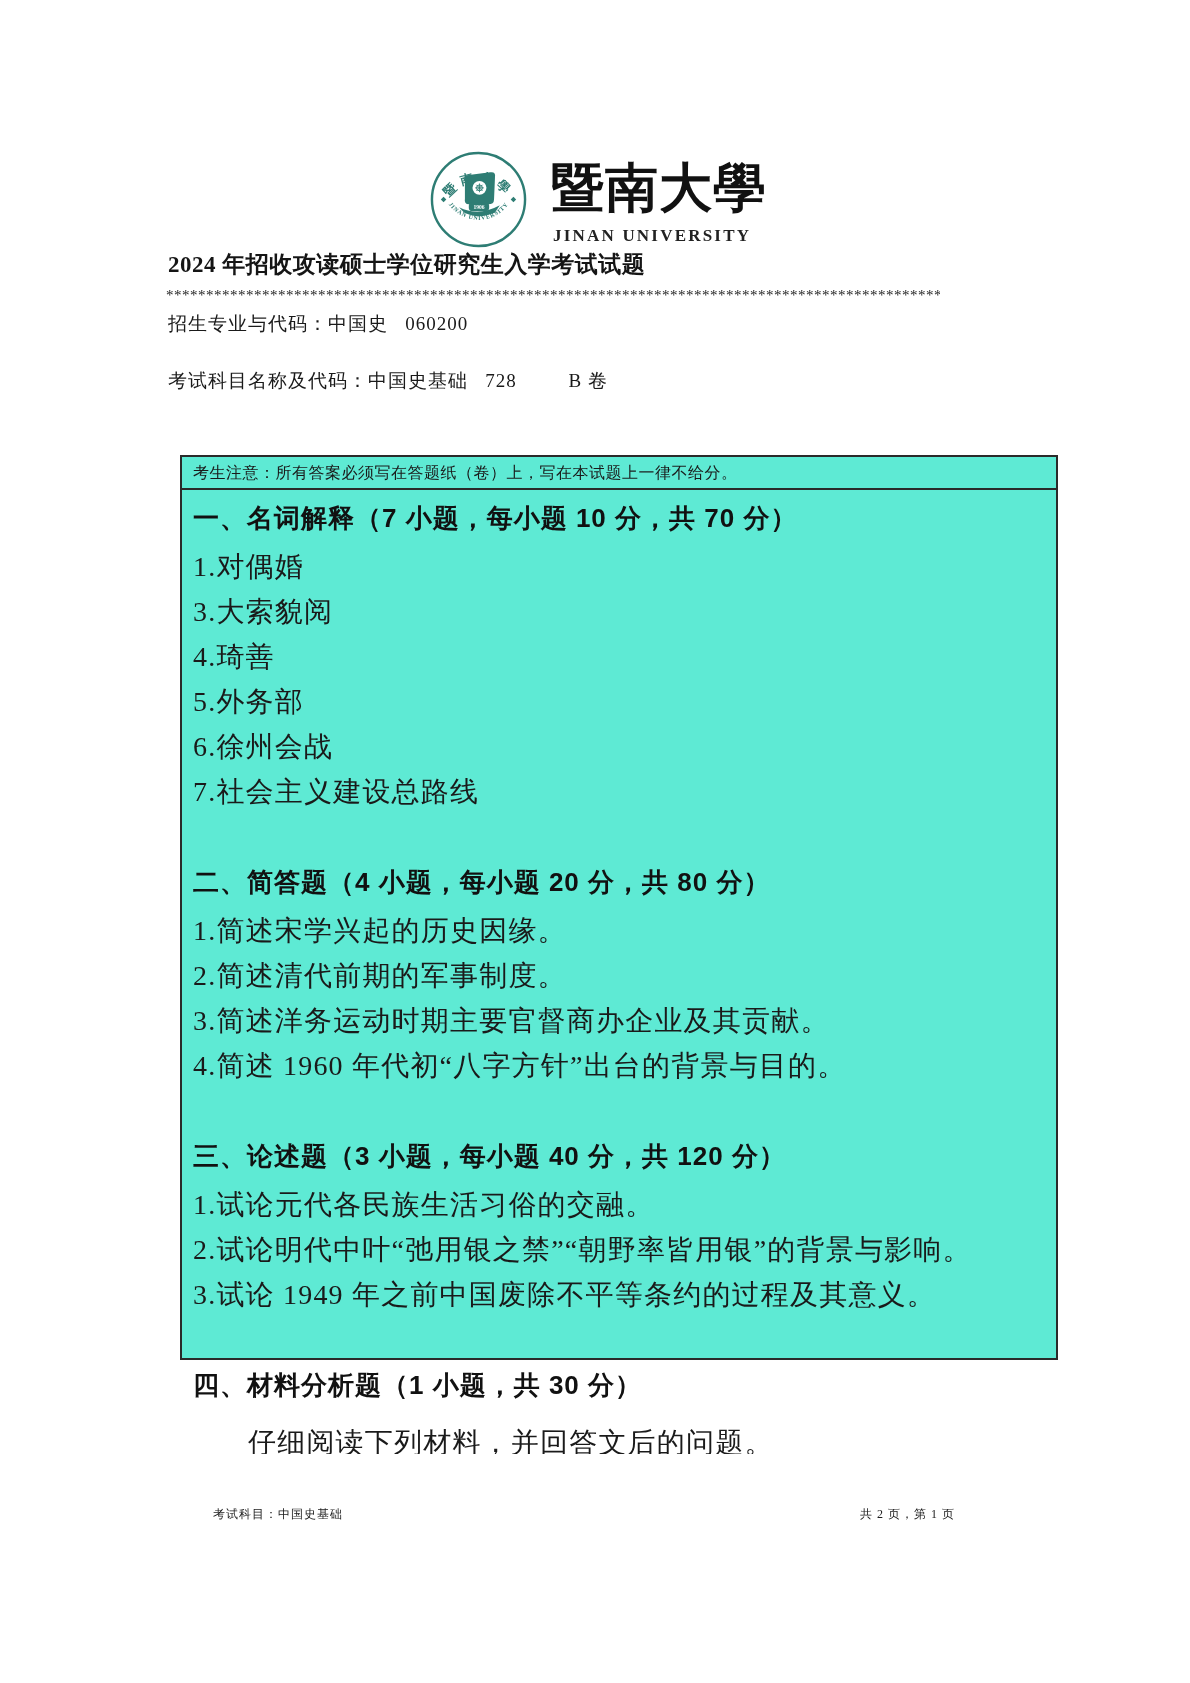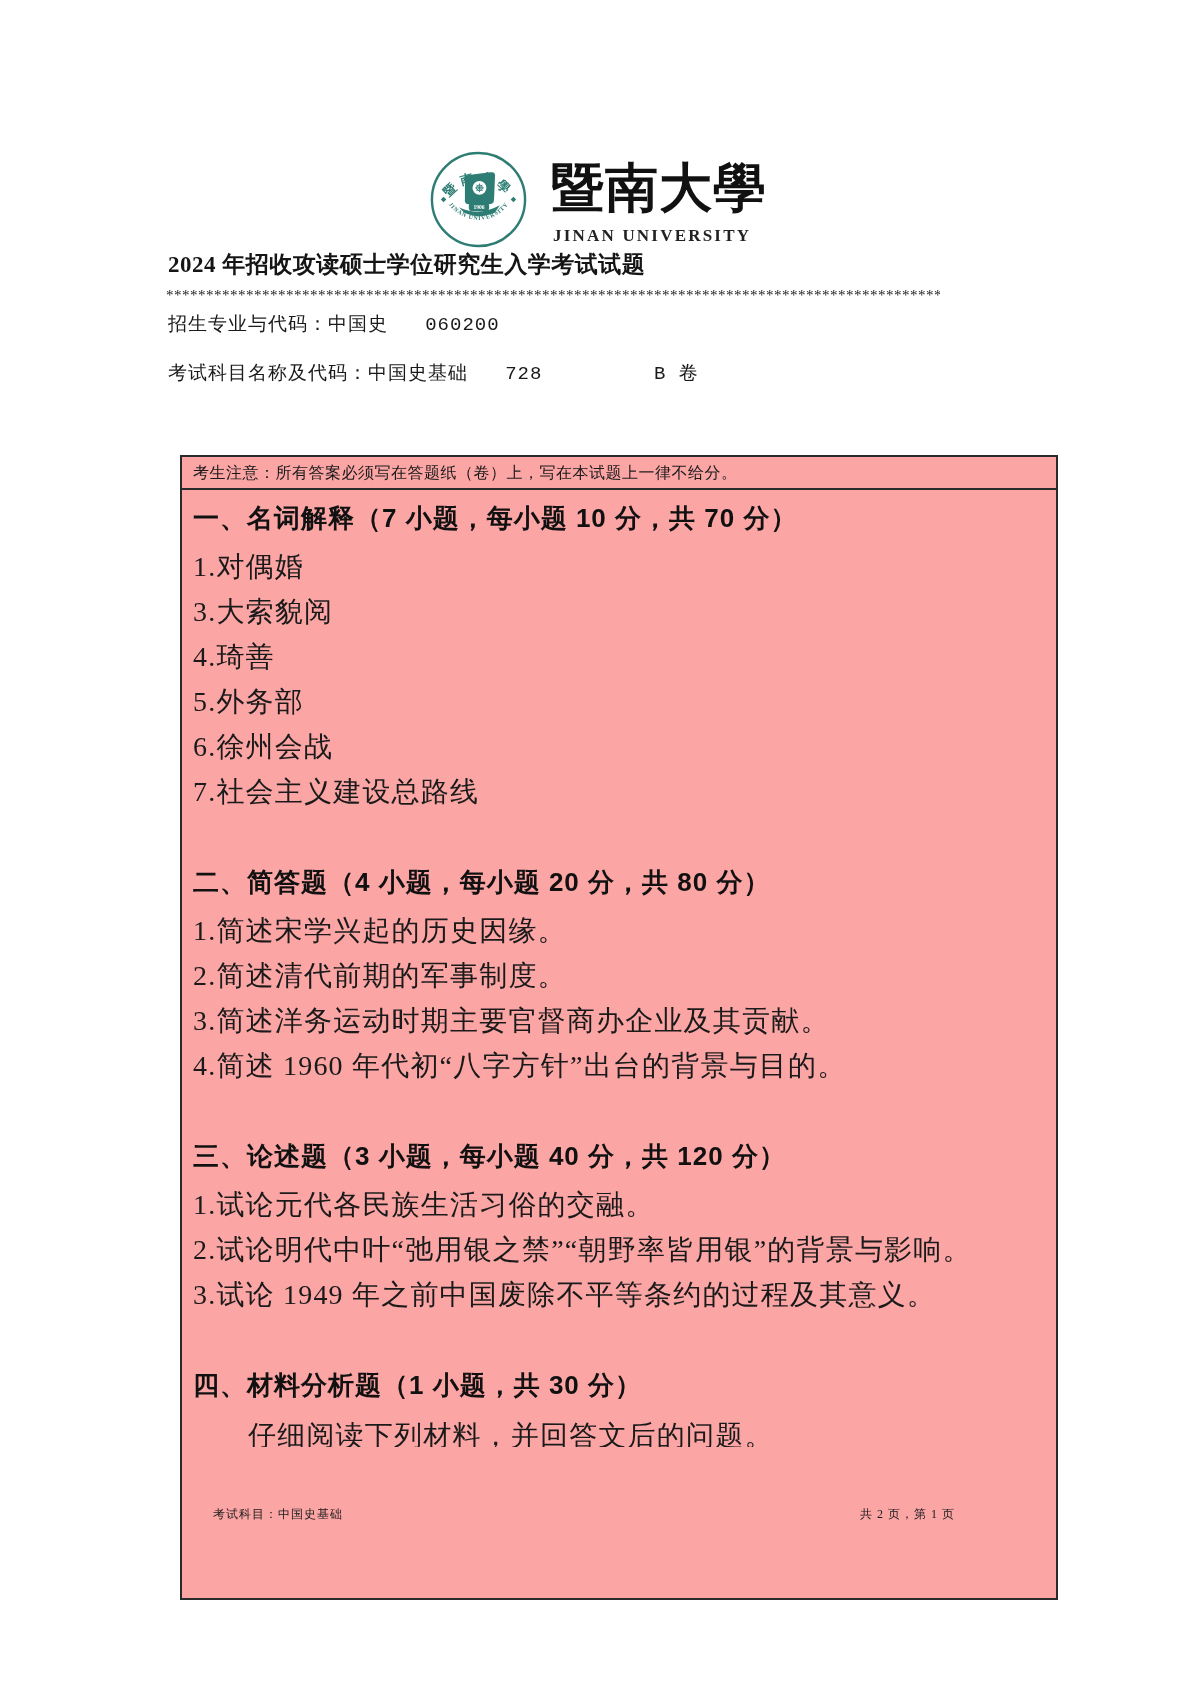--- a/index.html
+++ b/index.html
@@ -24,46 +24,46 @@
 
   
   .exam-title {
     position:absolute; left:168px; top:249px; width:772px; text-align:left;
     font-size:23px; font-weight:bold; letter-spacing:0.5px; color:#151515;
   }
   .stars {
     position:absolute; left:166px; top:287px; width:774px; height:18px;
     font-size:15px; letter-spacing:0.5px; white-space:nowrap; overflow:hidden; color:#222;
   }
-  .meta-line { position:absolute; left:168px; font-size:19px; letter-spacing:1px; white-space:pre; color:#1a1a1a;font-family:Liberation Mono, monospace; }
+  .meta-line { position:absolute; left:168px; font-size:19px; letter-spacing:1px; white-space:pre; color:#1a1a1a; }
   .meta1 { top:311px; }
-  .meta2 { top:360px; }
+  .meta2 { top:368px; }
 
   
   .paper {
-    position:absolute; left:180px; top:455px; width:878px; height:1145px;
-    border:2px solid #2a2a2a; box-sizing:border-box; background:#fca5a5;
+    position:absolute; left:180px; top:455px; width:878px; height:905px;
+    border:2px solid #2a2a2a; box-sizing:border-box; background:#5eead4;
   }
   .notice {
     height:31px; line-height:31px; border-bottom:2px solid #2a2a2a;
     font-size:16px; padding-left:11px; letter-spacing:0.5px; color:#1a1a1a;
     white-space:nowrap; overflow:hidden;
   }
   .content { padding:0 14px 0 11px; overflow:hidden; }
   .section-heading {
     font-family:"Liberation Sans", sans-serif;
     font-size:26px; line-height:30px; font-weight:bold; color:#111;
     margin:64px 0 0 0; letter-spacing:1px;
   }
   .section-heading.first { margin-top:13px; }
   .item {
     font-size:28px; line-height:22px; margin:23px 0 0 0;
     letter-spacing:1.2px; color:#1a1a1a;
   }
-  .intro { padding-left:55px; margin-top:25px; }
+  .intro { padding-left:55px; margin-top:32px; }
 
   
   .footer {
     position:absolute; left:180px; top:1506px; width:878px;
     display:flex; justify-content:space-between;
     font-size:12px; letter-spacing:1px; color:#1a1a1a;
   }
   .footer-left { padding-left:33px; }
   .footer-right { padding-right:103px; }
 </style>

